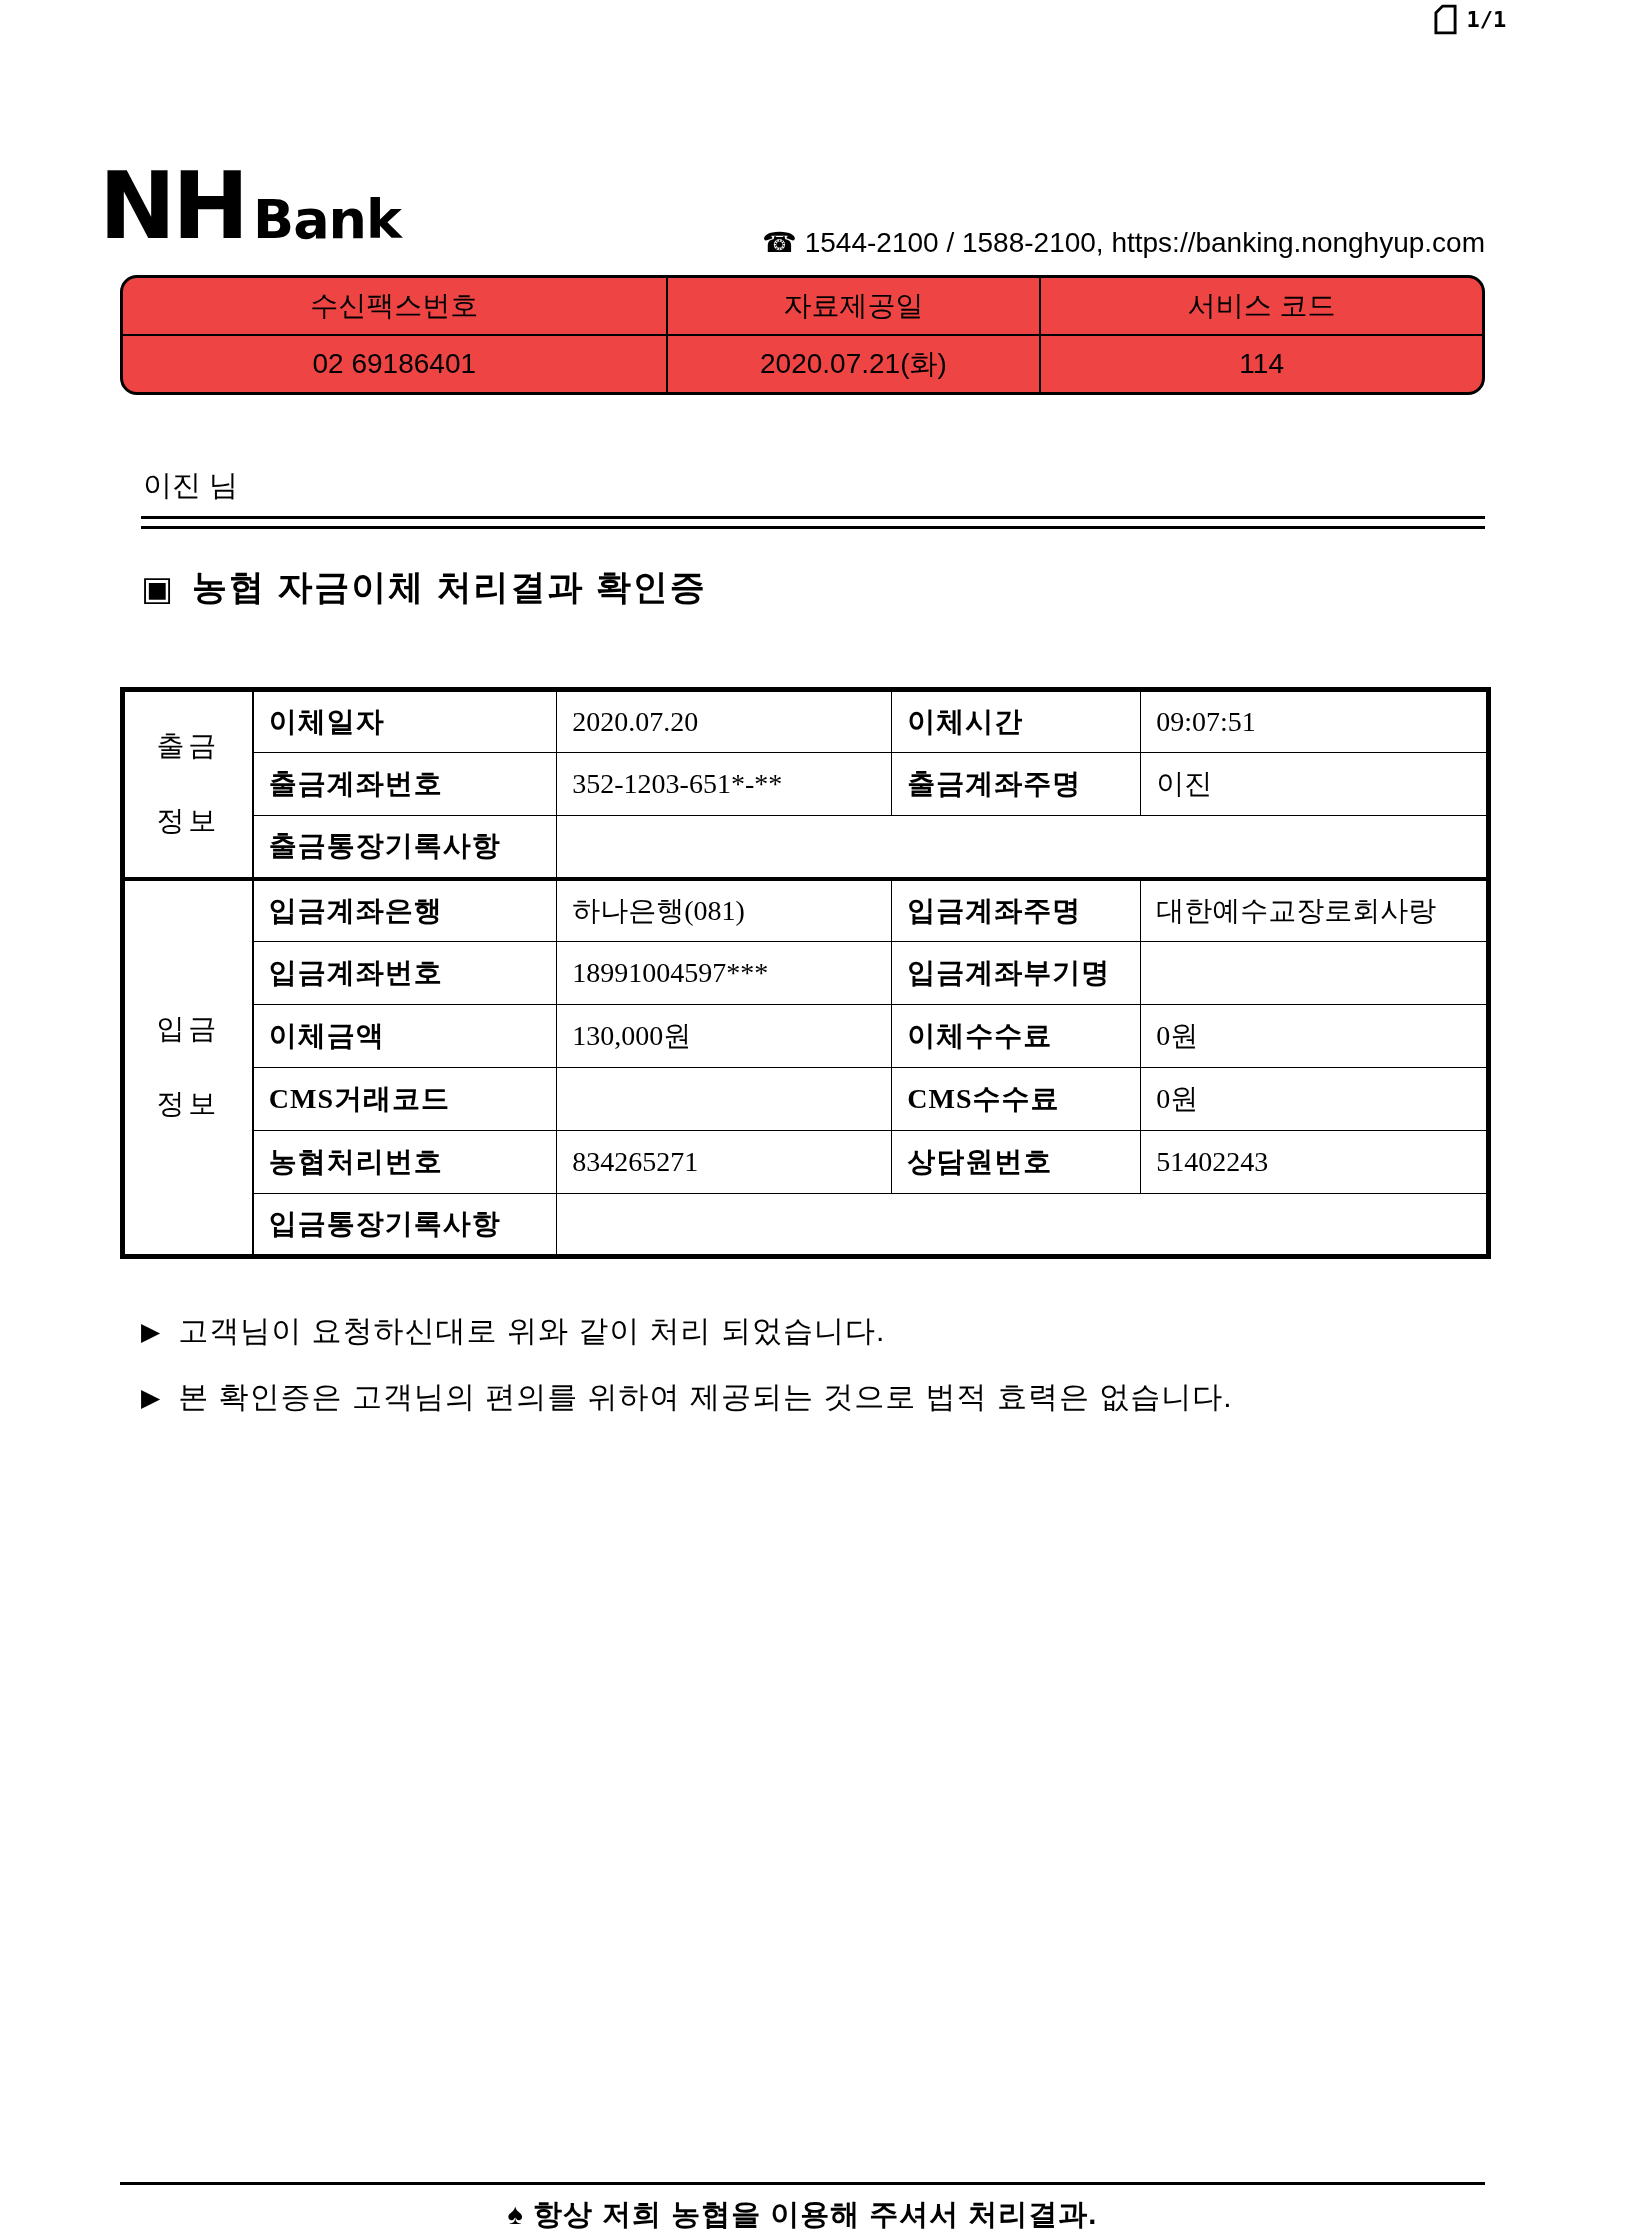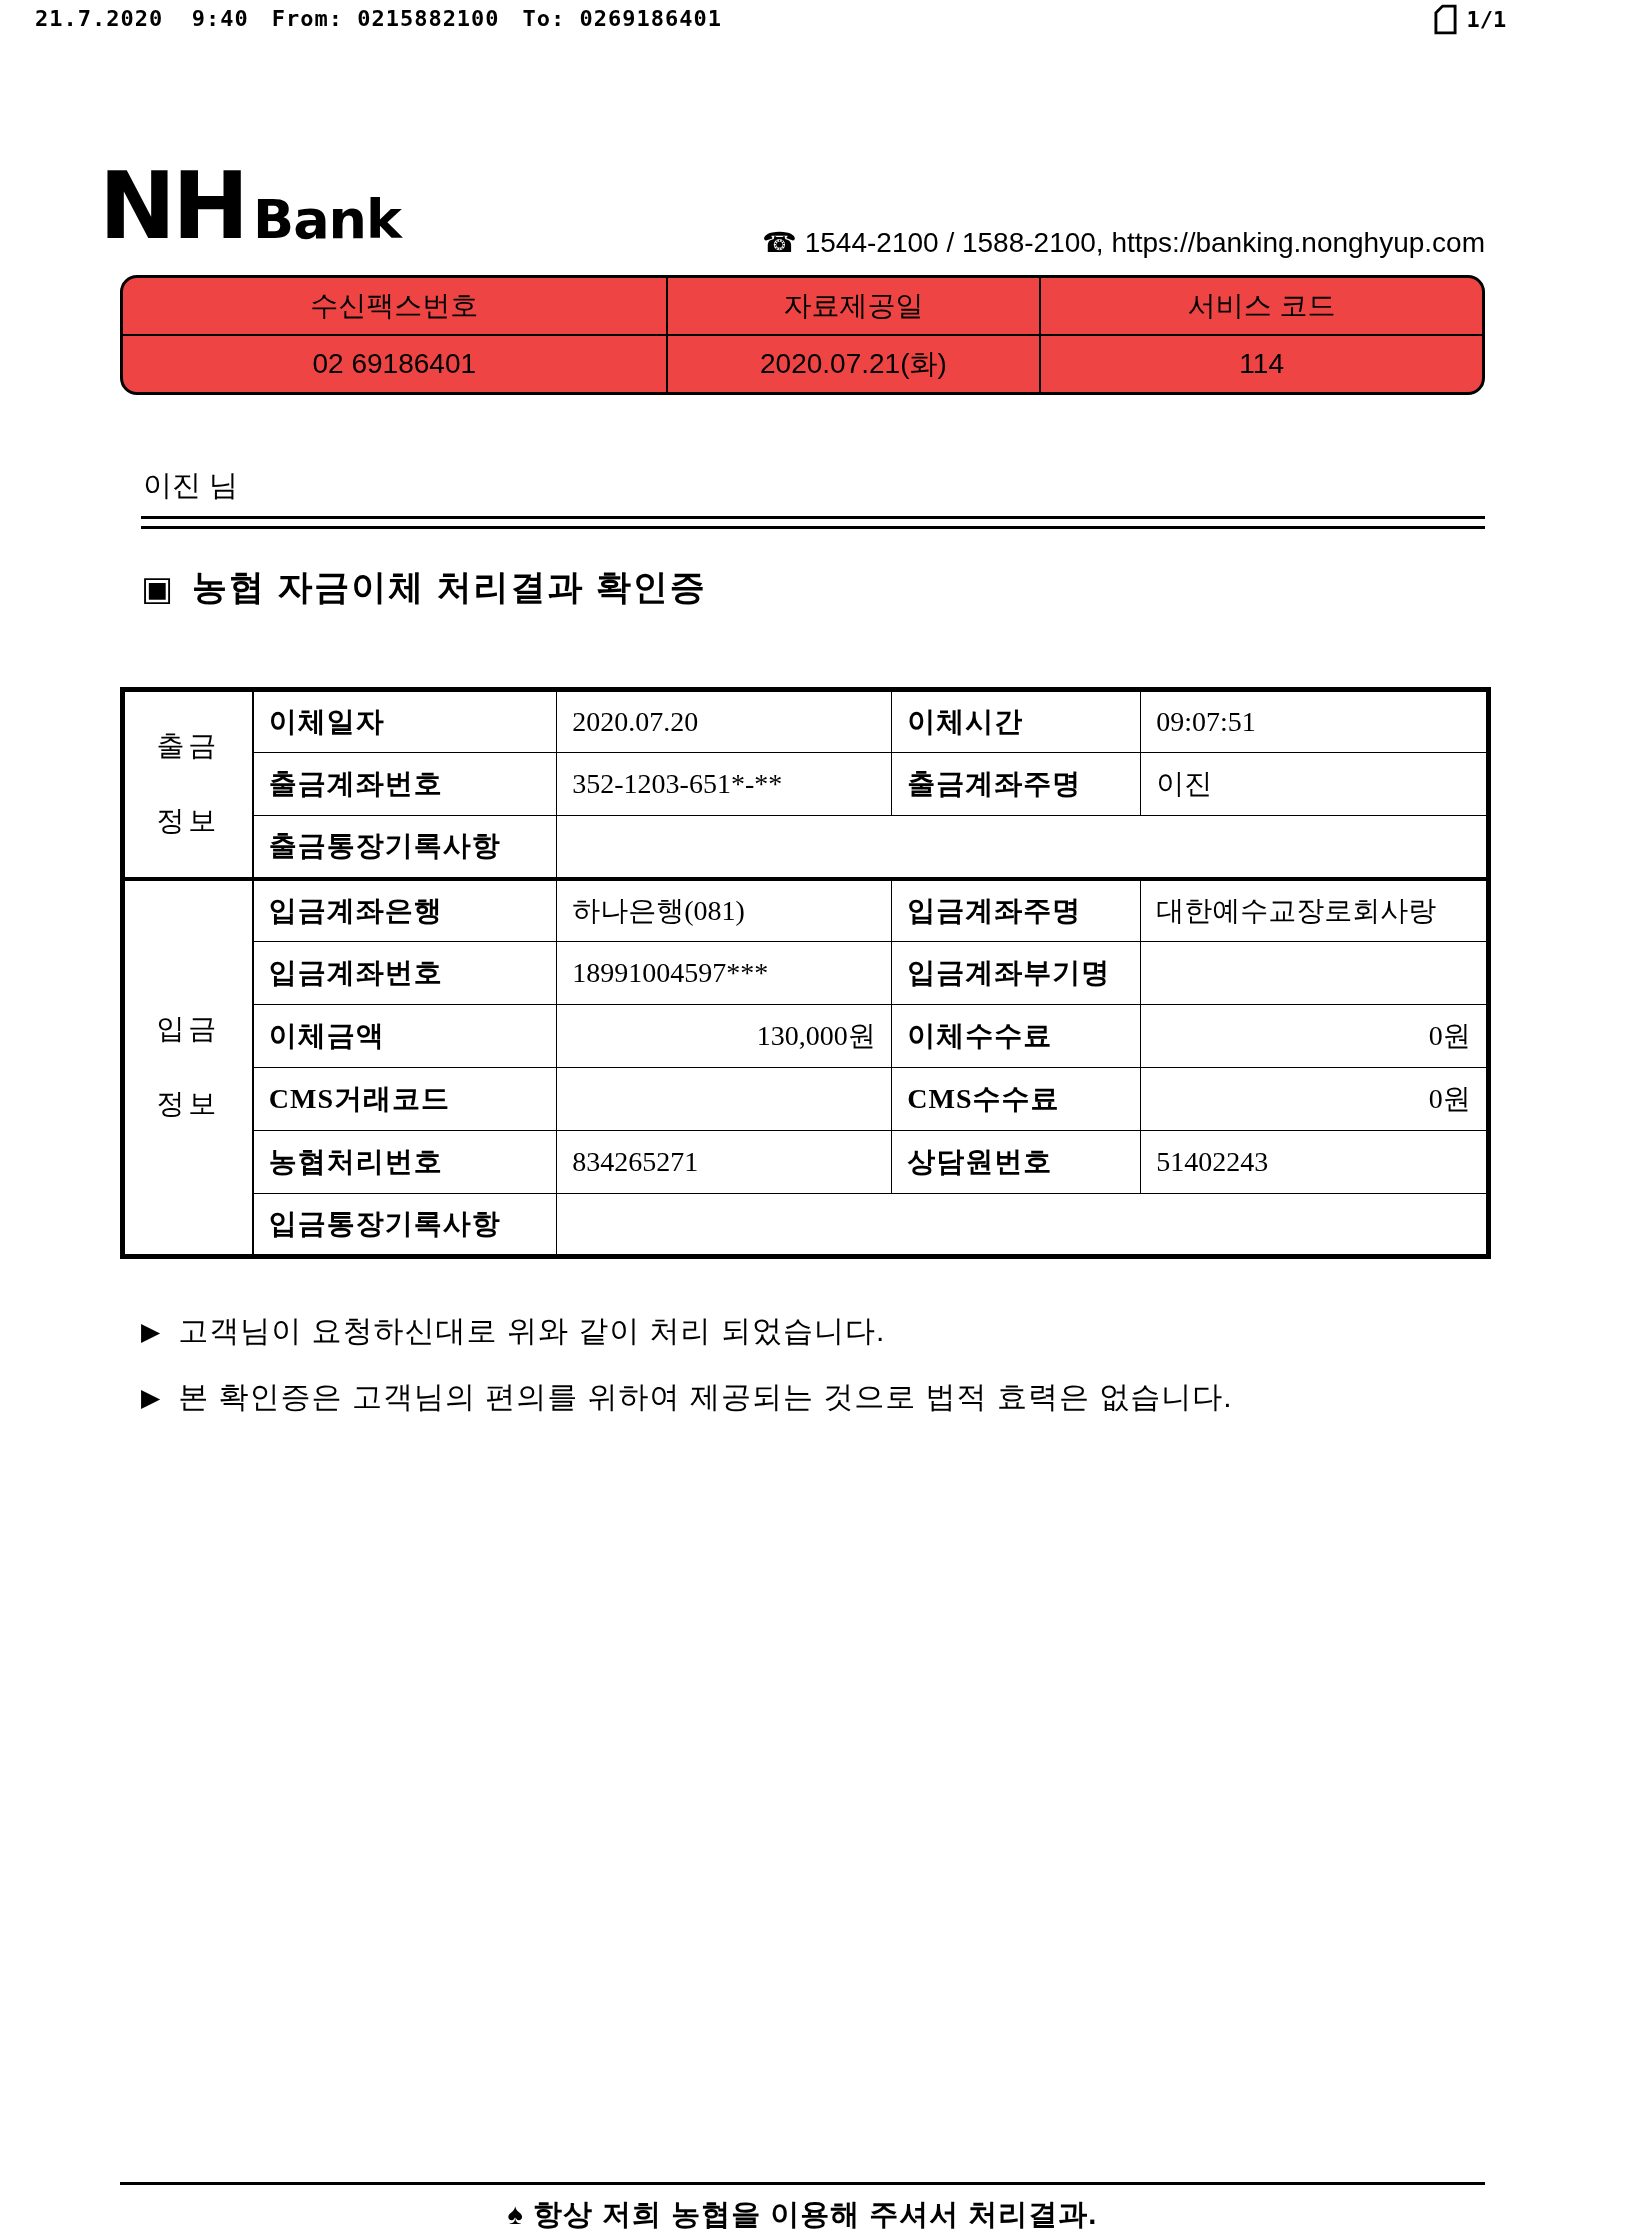--- a/index.html
+++ b/index.html
@@ -80,44 +80,39 @@
     font-size:28px; padding:0 15.3px; vertical-align:middle;
     overflow:hidden; white-space:nowrap;
   }
   .transfer-table td.sec {
     text-align:center; padding:0; border-right:2.9px solid #000;
   }
   .transfer-table td.sec .ln { display:block; line-height:1.1; letter-spacing:3.8px; }
   .transfer-table td.sec .ln2 { margin-top:44px; }
   .transfer-table tr.section-start td { border-top:4.8px solid #000; }
   .transfer-table td.flabel { font-weight:600; letter-spacing:1px; }
-  .transfer-table td.right { text-align:right; }
+  .transfer-table td.right { text-align:left; }
 
   
   .notes { position:absolute; top:1311px; left:141px; }
   .note { display:flex; align-items:center; gap:17px; font-size:30px; margin-bottom:25px; letter-spacing:1px; }
   .note .marker { font-size:25px; }
 
   
   .footer-rule { position:absolute; top:2182px; left:120px; width:1365px; border-top:3.8px solid #000; }
   .footer-text {
     position:absolute; top:2195px; left:120px; width:1365px;
     text-align:center; font-size:29px; font-weight:600; letter-spacing:1px;
   }
 </style>
 </head>
 <body>
 
 <div class="page">
 
-  <div class="fax-header">
-    <span>21.7.2020  9:40</span>
-    <span>From: 0215882100</span>
-    <span>To: 0269186401</span>
-  </div>
   <div class="fax-page">
     <span class="page-icon">
       <svg width="23" height="31" viewBox="0 0 24 32">
         <polygon points="9,2 22,2 22,30 2,30 2,9" fill="none" stroke="#000" stroke-width="3"></polygon>
       </svg>
     </span>
     <span>1/1</span>
   </div>
 
   <div class="logo">

